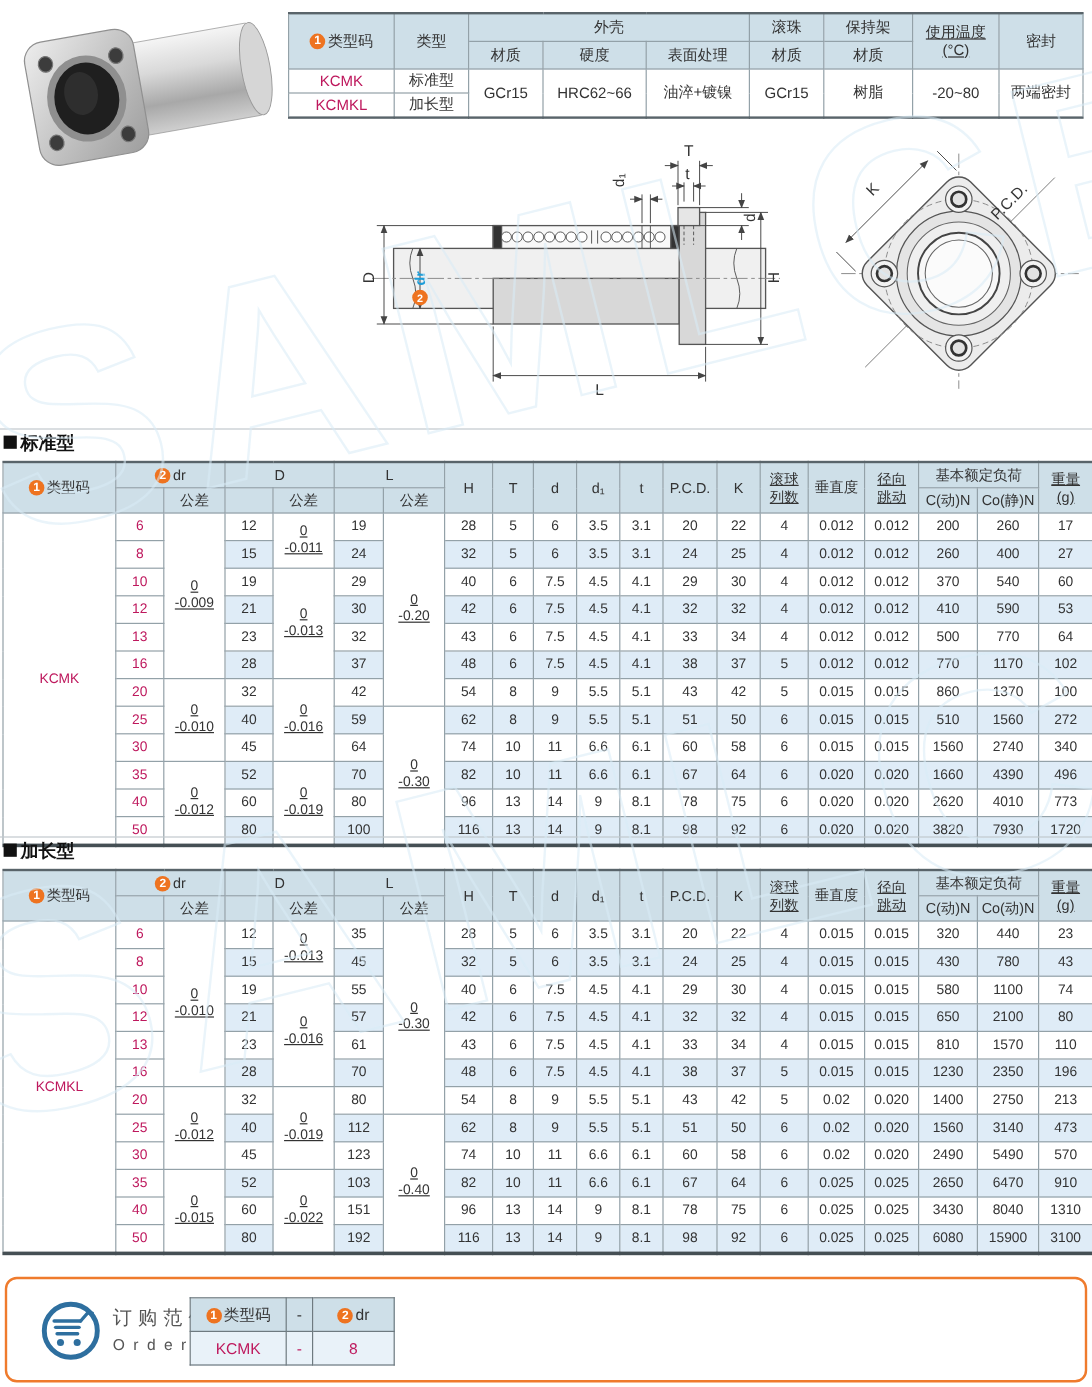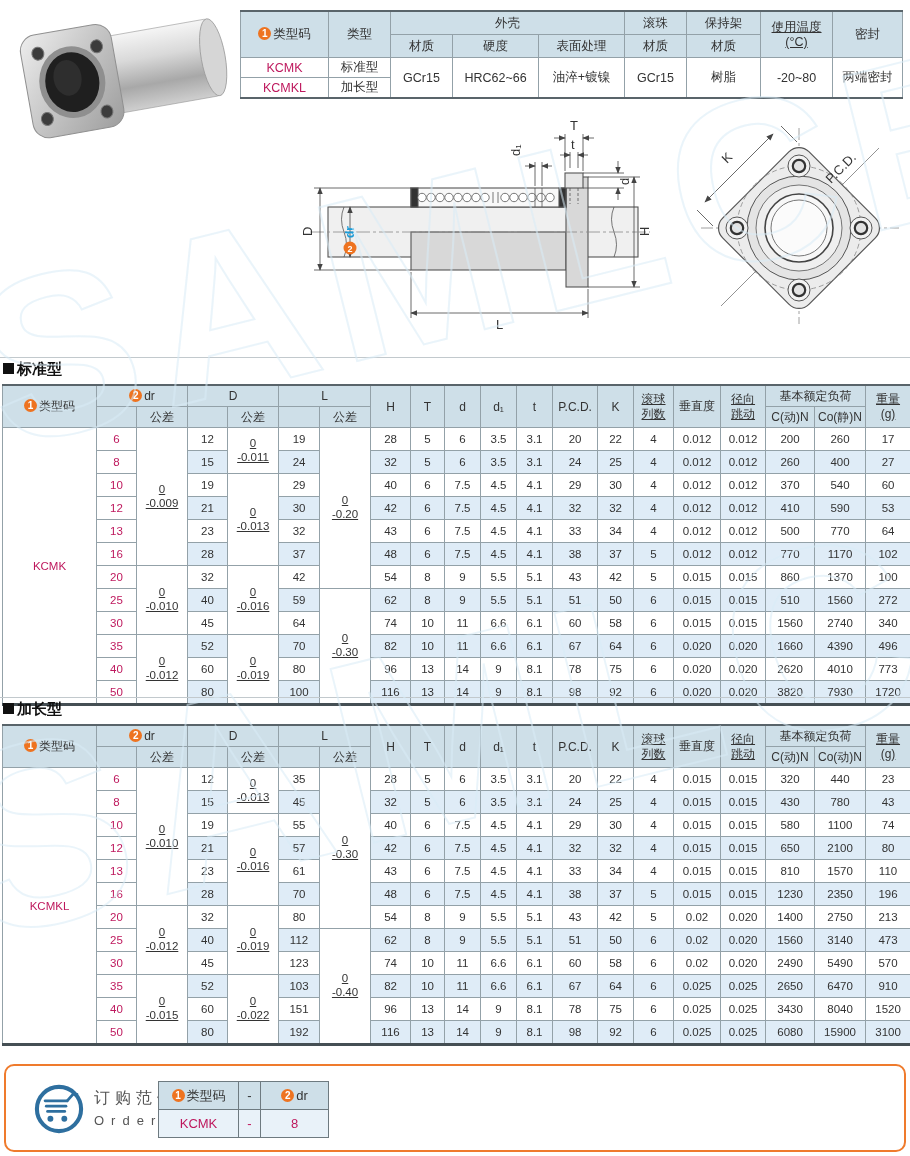--- a/index.html
+++ b/index.html
@@ -830,21 +830,21 @@
             <td class="v">14</td>
             <td class="v">9</td>
             <td class="v">8.1</td>
             <td class="v">78</td>
             <td class="v">75</td>
             <td class="v">6</td>
             <td class="v">0.025</td>
             <td class="v">0.025</td>
             <td class="v">3430</td>
             <td class="v">8040</td>
-            <td class="v">1520</td>
+            <td class="v">1310</td>
           </tr>
           <tr>
             <td class="size">50</td>
             <td class="v alt">80</td>
             <td class="v alt">192</td>
             <td class="v alt">116</td>
             <td class="v alt">13</td>
             <td class="v alt">14</td>
             <td class="v alt">9</td>
             <td class="v alt">8.1</td>

